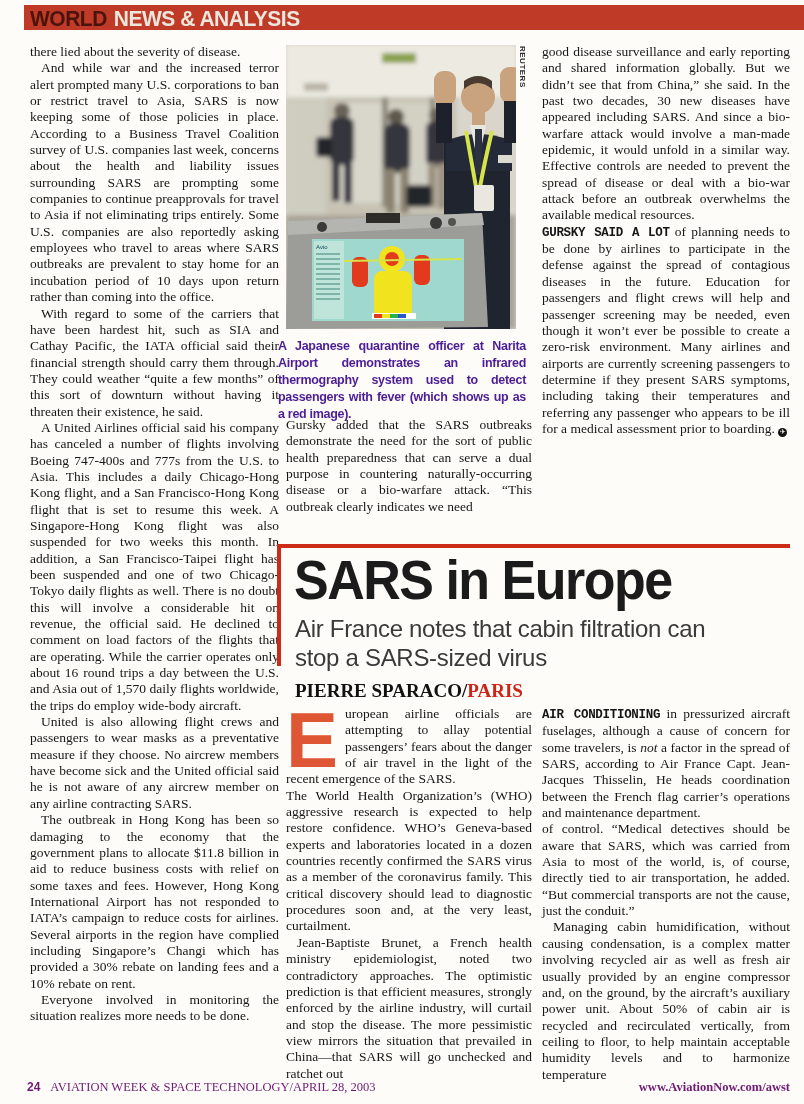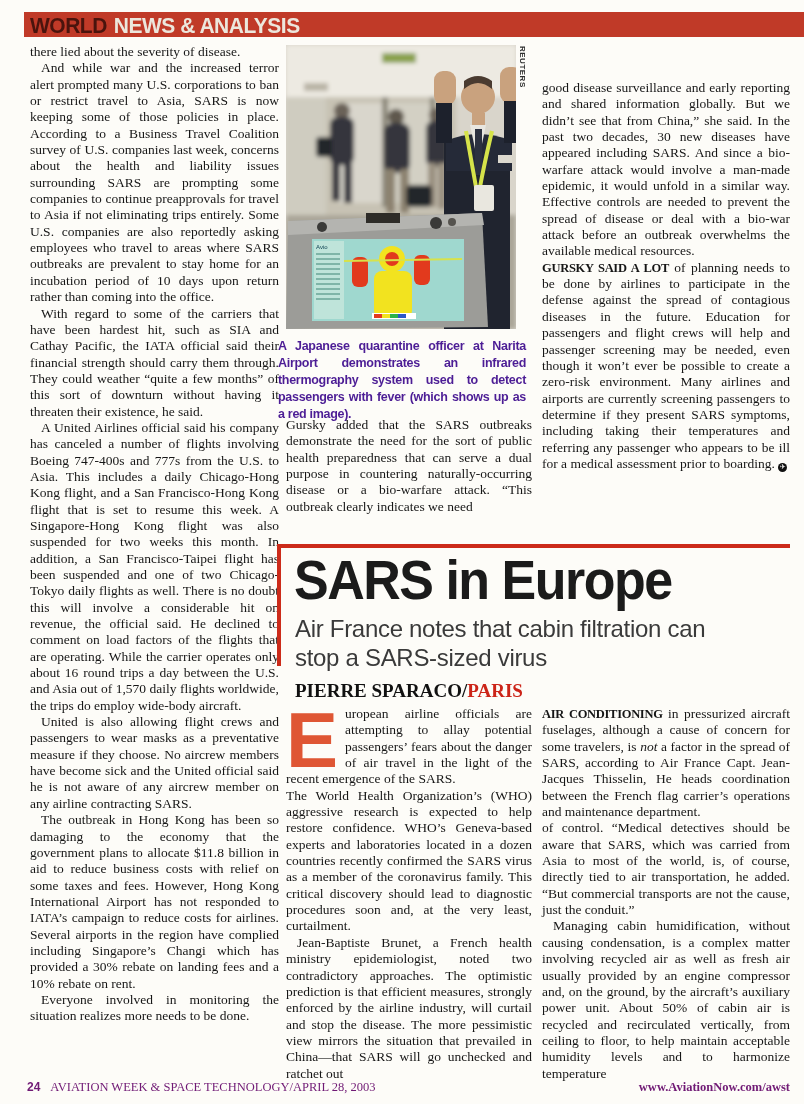--- a/index.html
+++ b/index.html
@@ -1,30 +1,30 @@
 <!DOCTYPE html>
 <html><head>
 <meta charset="utf-8">
 <style>
   html,body{margin:0;padding:0;background:#e9e7e2;}
   .page{position:relative;width:804px;height:1104px;background:#fdfcf8;overflow:hidden;
         font-family:"Liberation Serif",serif;color:#161616;}
   
-  .hdr-bar{position:absolute;left:24px;top:12px;width:780px;height:25px;background:#c03a28;}
+  .hdr-bar{position:absolute;left:24px;top:5px;width:780px;height:25px;background:#c03a28;}
   .hdr-text{position:absolute;left:6px;top:0px;font-family:"Liberation Sans",sans-serif;
             font-weight:bold;font-size:21px;letter-spacing:-0.5px;transform:scaleY(1.08);transform-origin:top left;white-space:nowrap;}
   .hdr-world{color:#4a140d;}
   .hdr-news{color:#ece7dd;margin-left:7px;}
   
   .bodycol{position:absolute;font-size:13.5px;line-height:16.35px;text-align:justify;}
   .bodycol p{margin:0;}
   .bodycol p.ind{text-indent:11px;}
-  .lead{font-family:Liberation Serif, serif;font-weight:bold;font-size:12.5px;letter-spacing:-0.3px;}
+  .lead{font-family:Liberation Mono, monospace;font-weight:bold;font-size:12.5px;letter-spacing:-0.3px;}
   .col1{left:30px;top:44px;width:249px;}
-  .col3{left:542px;top:44px;width:248px;margin-top:36px;}
+  .col3{left:542px;top:44px;width:248px;}
   .colA{left:286px;top:706px;width:246px;}
   .colB{left:542px;top:706px;width:248px;}
   .contrib{margin-top:14px;font-style:italic;}
   .endbug{display:inline-block;width:9px;height:9px;border-radius:50%;background:#111;
           color:#fff;font-size:7px;line-height:9px;text-align:center;vertical-align:-1px;
           font-family:"DejaVu Sans",sans-serif;}
   
   .photo{position:absolute;left:286px;top:45px;width:230px;height:284px;background:#cfcbc2;}
   .credit{position:absolute;left:518px;top:46px;writing-mode:vertical-rl;
           font-family:"Liberation Sans",sans-serif;font-weight:bold;font-size:8px;

